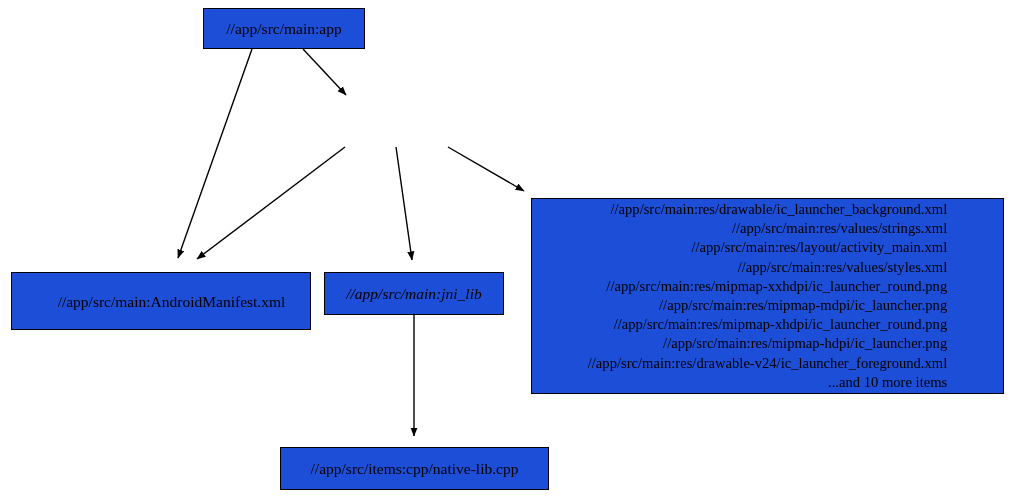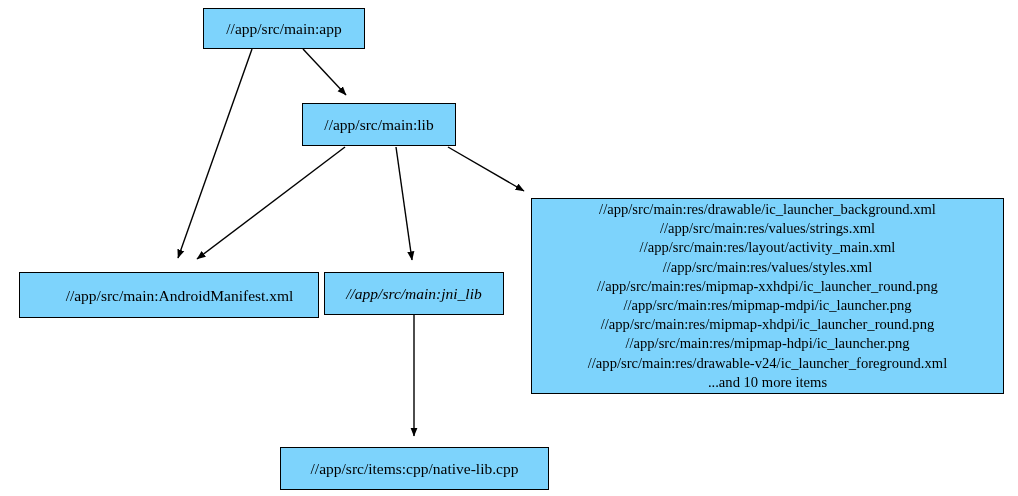--- a/index.html
+++ b/index.html
@@ -28,25 +28,25 @@
     left: 0;
     top: 0;
     width: 1018px;
     height: 496px;
     pointer-events: none;
   }
   .node {
     position: absolute;
     box-sizing: border-box;
     border: 1px solid #000000;
-    background: #7dd3fc;
+    background: #1d4ed8;
     display: flex;
     align-items: center;
     justify-content: center;
-    text-align: center;
+    text-align: right;
     font-size: 15.5px;
     line-height: 19px;
     white-space: pre;
     color: #000000;
   }
   .node-multiline {
     white-space: pre-line;
     padding: 5px 8px;
     font-size: 14.6px;
     line-height: 19.2px;
@@ -70,25 +70,22 @@
       <path d="M 396,147 L 412,260" marker-end="url(#arrowhead)"></path>
       <path d="M 448,147 L 524,191" marker-end="url(#arrowhead)"></path>
       <path d="M 414,315 L 414,436" marker-end="url(#arrowhead)"></path>
     </g>
   </svg>
 
   <div class="node" style="left:203px; top:8px; width:162px; height:41px;">
     <span>//app/src/main:app</span>
   </div>
 
-  <div class="node" style="left:302px; top:103px; width:154px; height:43px;">
-    <span>//app/src/main:lib</span>
-  </div>
 
-  <div class="node" style="left:19px; top:272px; width:300px; height:46px;padding-left:21px;">
+  <div class="node" style="left:11px; top:272px; width:300px; height:58px;padding-left:21px;">
     <span>//app/src/main:AndroidManifest.xml</span>
   </div>
 
   <div class="node" style="left:324px; top:272px; width:180px; height:43px;font-style:italic;">
     <span>//app/src/main:jni_lib</span>
   </div>
 
   <div class="node node-multiline" style="left:531px; top:198px; width:473px; height:196px;">
     <span>//app/src/main:res/drawable/ic_launcher_background.xml
 //app/src/main:res/values/strings.xml

